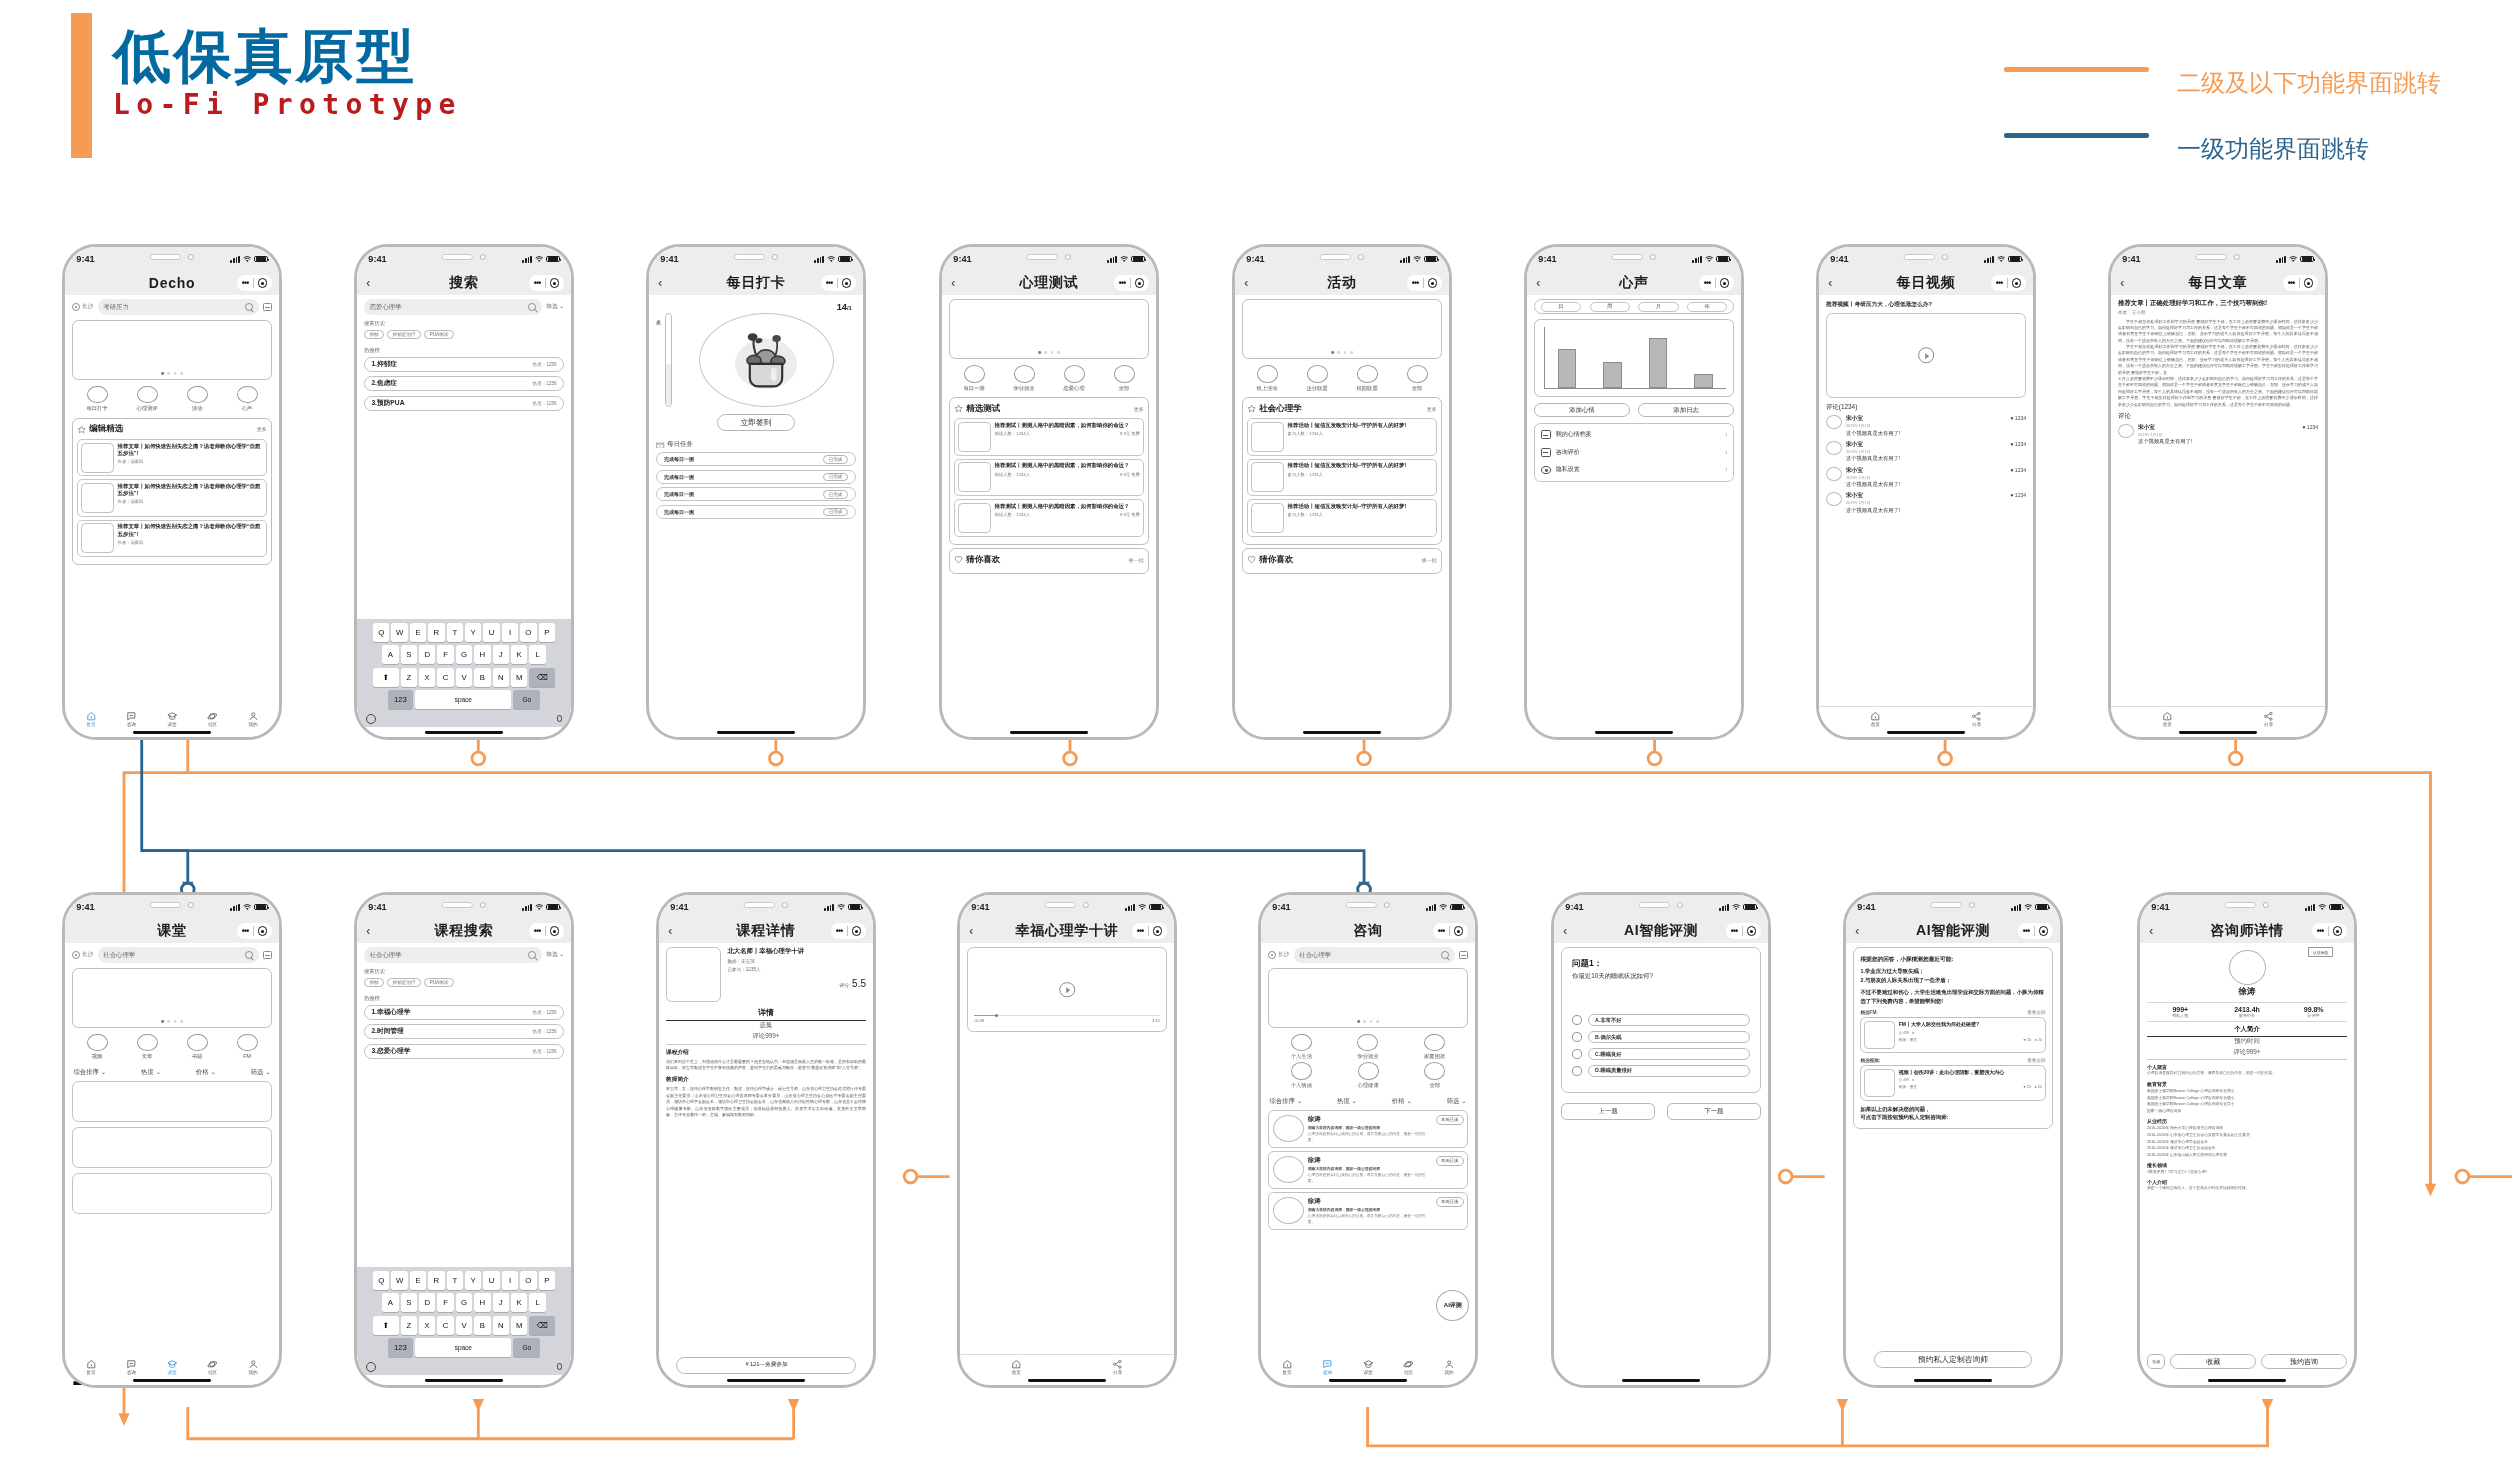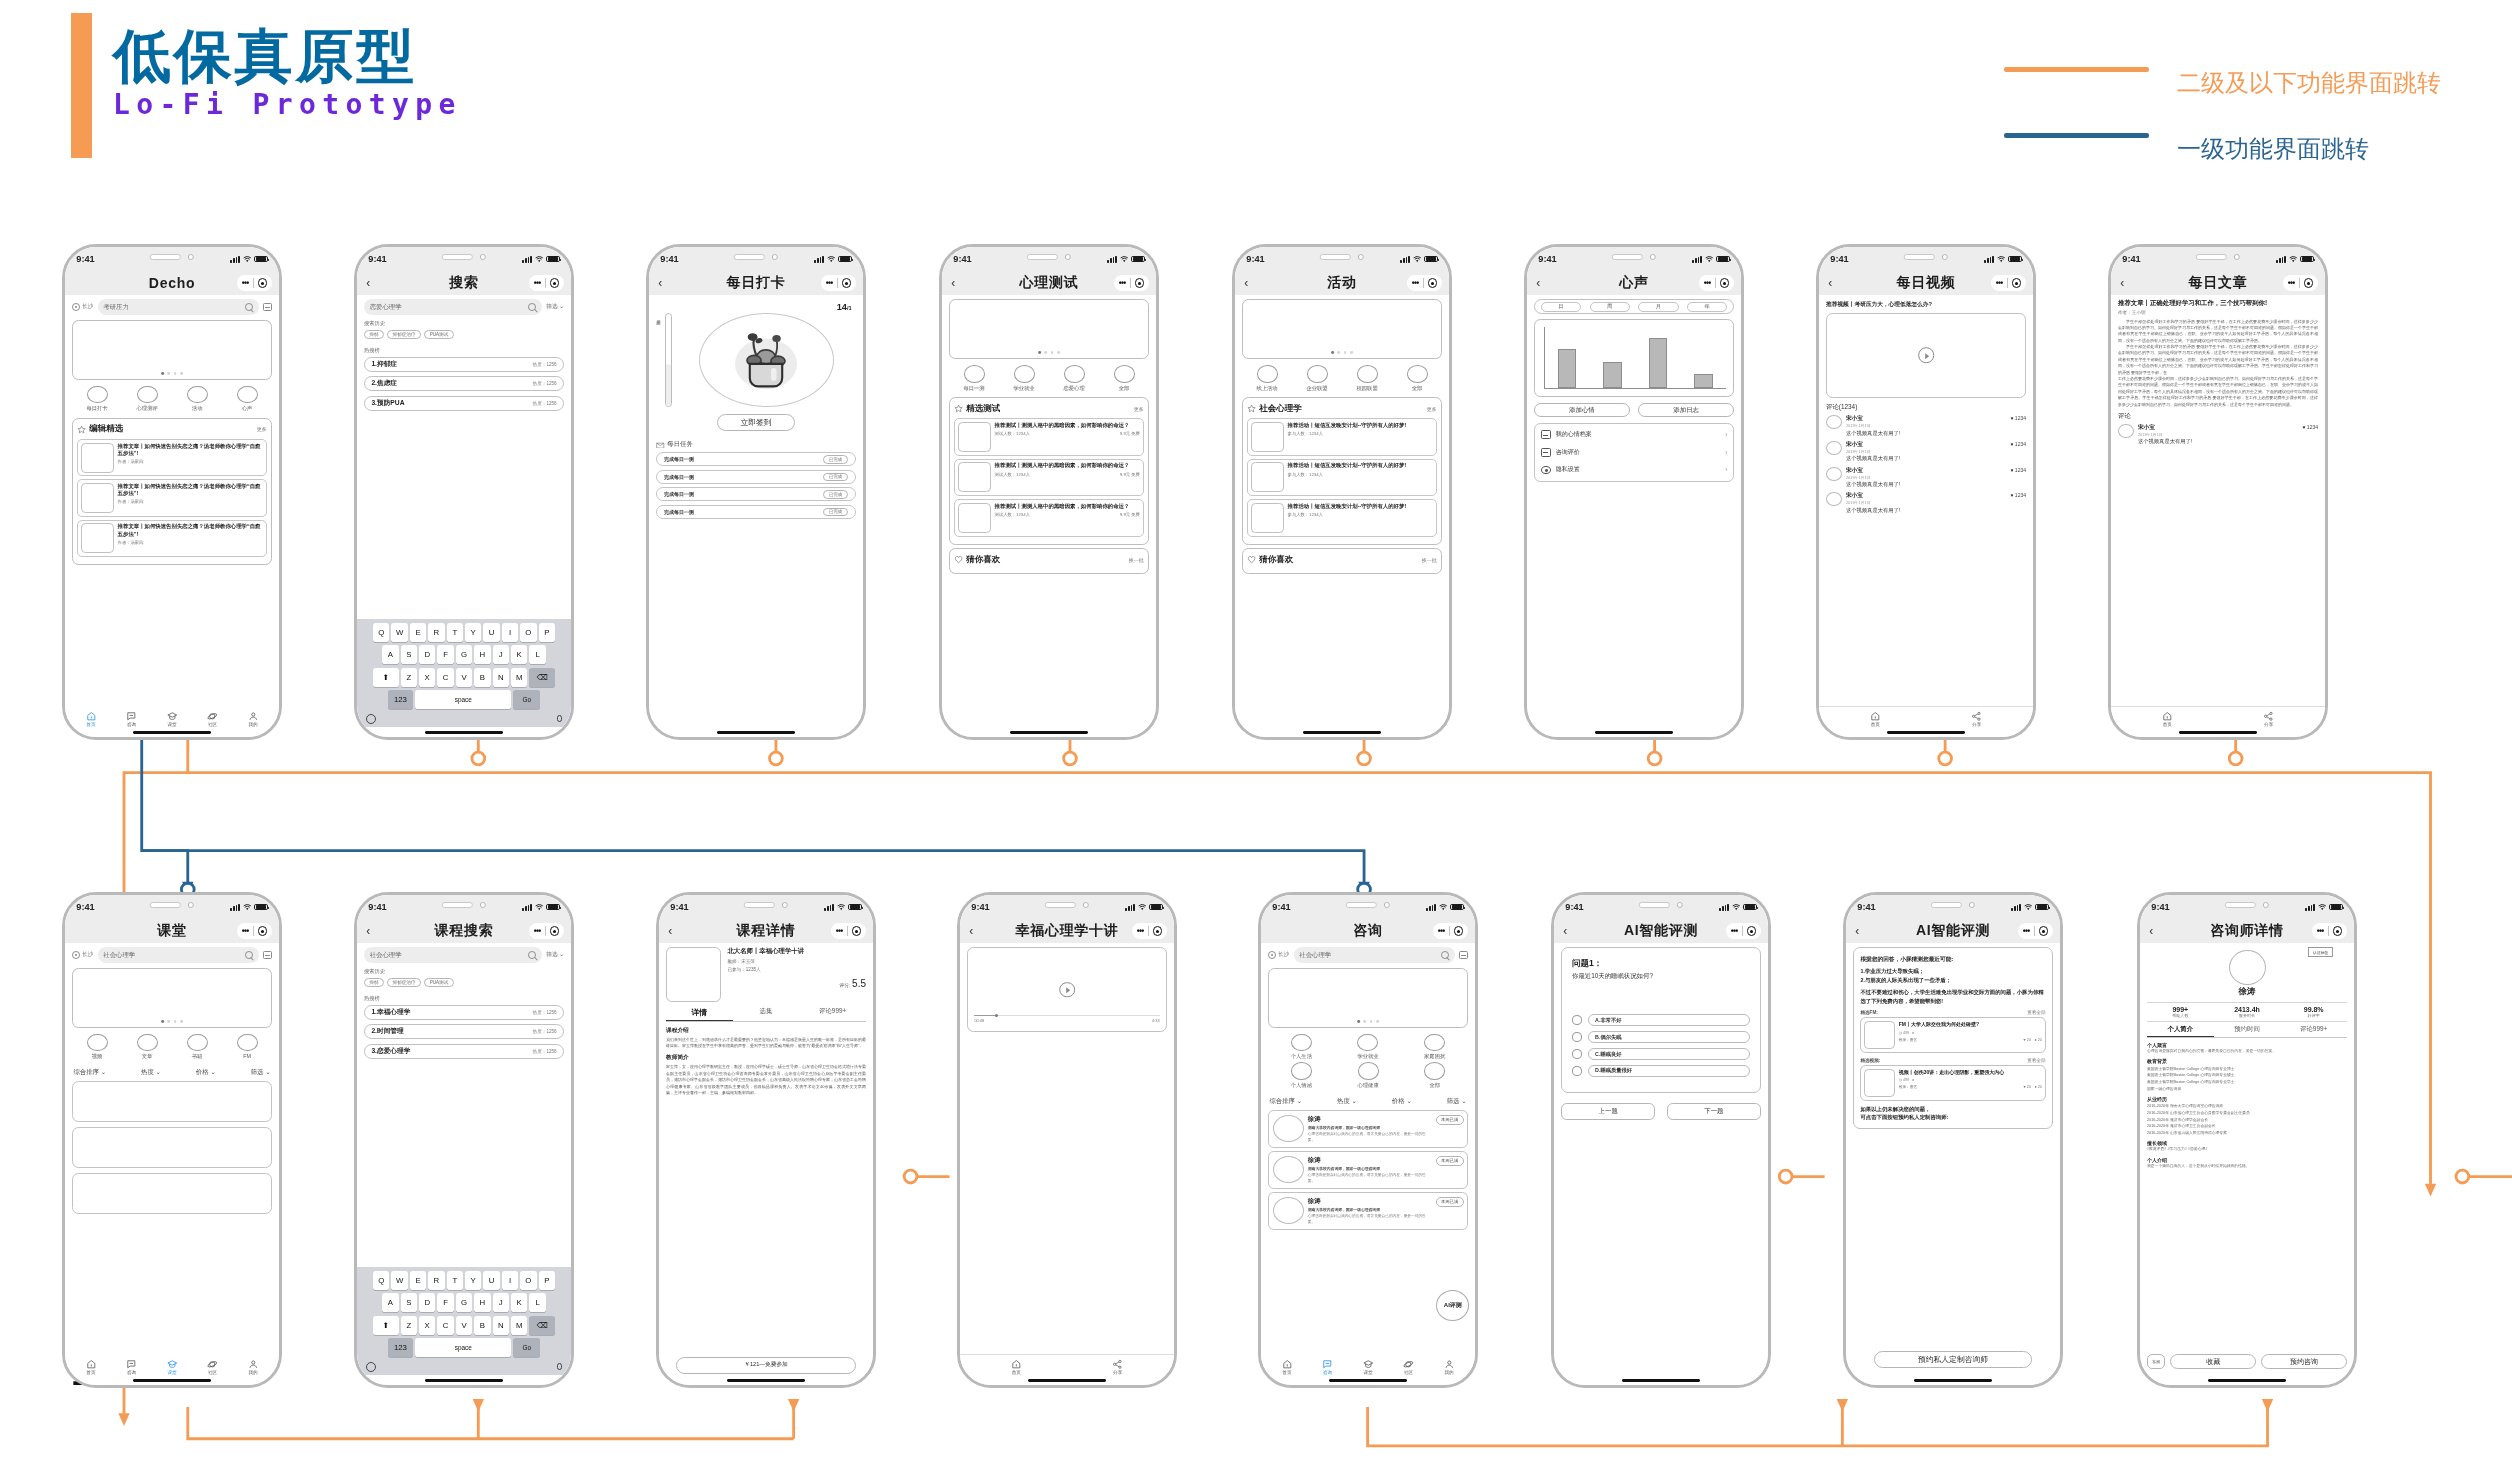--- a/index.html
+++ b/index.html
@@ -7,21 +7,21 @@
   body {
     width:2512px; height:1483px; position:relative;
     font-family:"Liberation Sans","DejaVu Sans",sans-serif;
     overflow:hidden;
   }
   
   #title-block { position:absolute; left:71px; top:12.8px; display:flex; align-items:flex-start; }
   #title-bar { width:21px; height:145px; background:#F59B54; }
   #title-text { margin-left:21px; padding-top:12.8px; }
   #title-cn { font-size:58px; font-weight:bold; color:#0369a1; letter-spacing:2.8px; line-height:1.05; }
-  #title-en { font-size:28px; font-weight:bold; color:#6d28d9; letter-spacing:6.4px; margin-top:1.4px;
+  #title-en { font-size:28px; font-weight:bold; color:#b91c1c; letter-spacing:6.4px; margin-top:1.4px;
               font-family:"DejaVu Sans Mono","Liberation Mono",monospace; }
 
   #legend { position:absolute; right:71px; top:67px; }
   .legend-row { display:flex; margin-bottom:34px; }
   .legend-line { width:145px; height:5px; border-radius:2.1px; margin-right:28px; }
   .legend-label { font-size:24px; }
   .lg-orange .legend-line { background:#F59B54; }
   .lg-orange .legend-label { color:#F59B54; }
   .lg-blue .legend-line { background:#2A6490; }
   .lg-blue .legend-label { color:#2A6490; }
@@ -193,21 +193,21 @@
   .ptimes { display:flex; justify-content:space-between; font-size:3.9px; color:#777; margin-top:1.4px;}
 
   
   .cd-top { display:flex; gap:6.4px; }
   .cd-thumb { width:55px; height:55px; border:0.7px solid #c0c0c0; border-radius:5.7px; flex:none;}
   .cd-info { flex:1; min-width:0;}
   .cd-title { font-size:6.4px; font-weight:bold; color:#222; line-height:1.4;}
   .cd-meta { font-size:4.6px; color:#666; margin-top:2.8px;}
   .cd-score { text-align:right; font-size:5px; color:#666; margin-top:6.4px;}
   .cd-score b { font-size:10px; color:#222; font-weight:normal;}
-  .tabs3 { display:flex; border-bottom:0.7px solid #c9c9c9; margin:5px 0 4.3px; }
+  .tabs3 { display:flex; border-bottom:0.7px solid #c9c9c9; margin:5px 0 4.3px;flex-direction:column; }
   .tabs3 > div { flex:1; text-align:center; font-size:6.4px; color:#555; padding-bottom:2.1px;}
   .tabs3 > div.on { color:#111; font-weight:bold; font-size:7.8px; border-bottom:1.1px solid #333;}
   .h-sub { font-size:5.7px; font-weight:bold; color:#222; margin:4.3px 0 2.1px;}
   .p-sm { font-size:4px; color:#555; line-height:1.62; text-align:justify;}
 
   
   .coun { border:0.7px solid #c2c2c2; border-radius:5.7px; padding:3.5px; display:flex; gap:4.3px; margin-bottom:3.5px;}
   .coun .av { width:31px;height:27px;border:0.7px solid #bbb;border-radius:50%; flex:none;}
   .coun .cb { flex:1; min-width:0;}
   .coun .nm { font-size:6.4px; font-weight:bold; color:#1d1d1d;}

